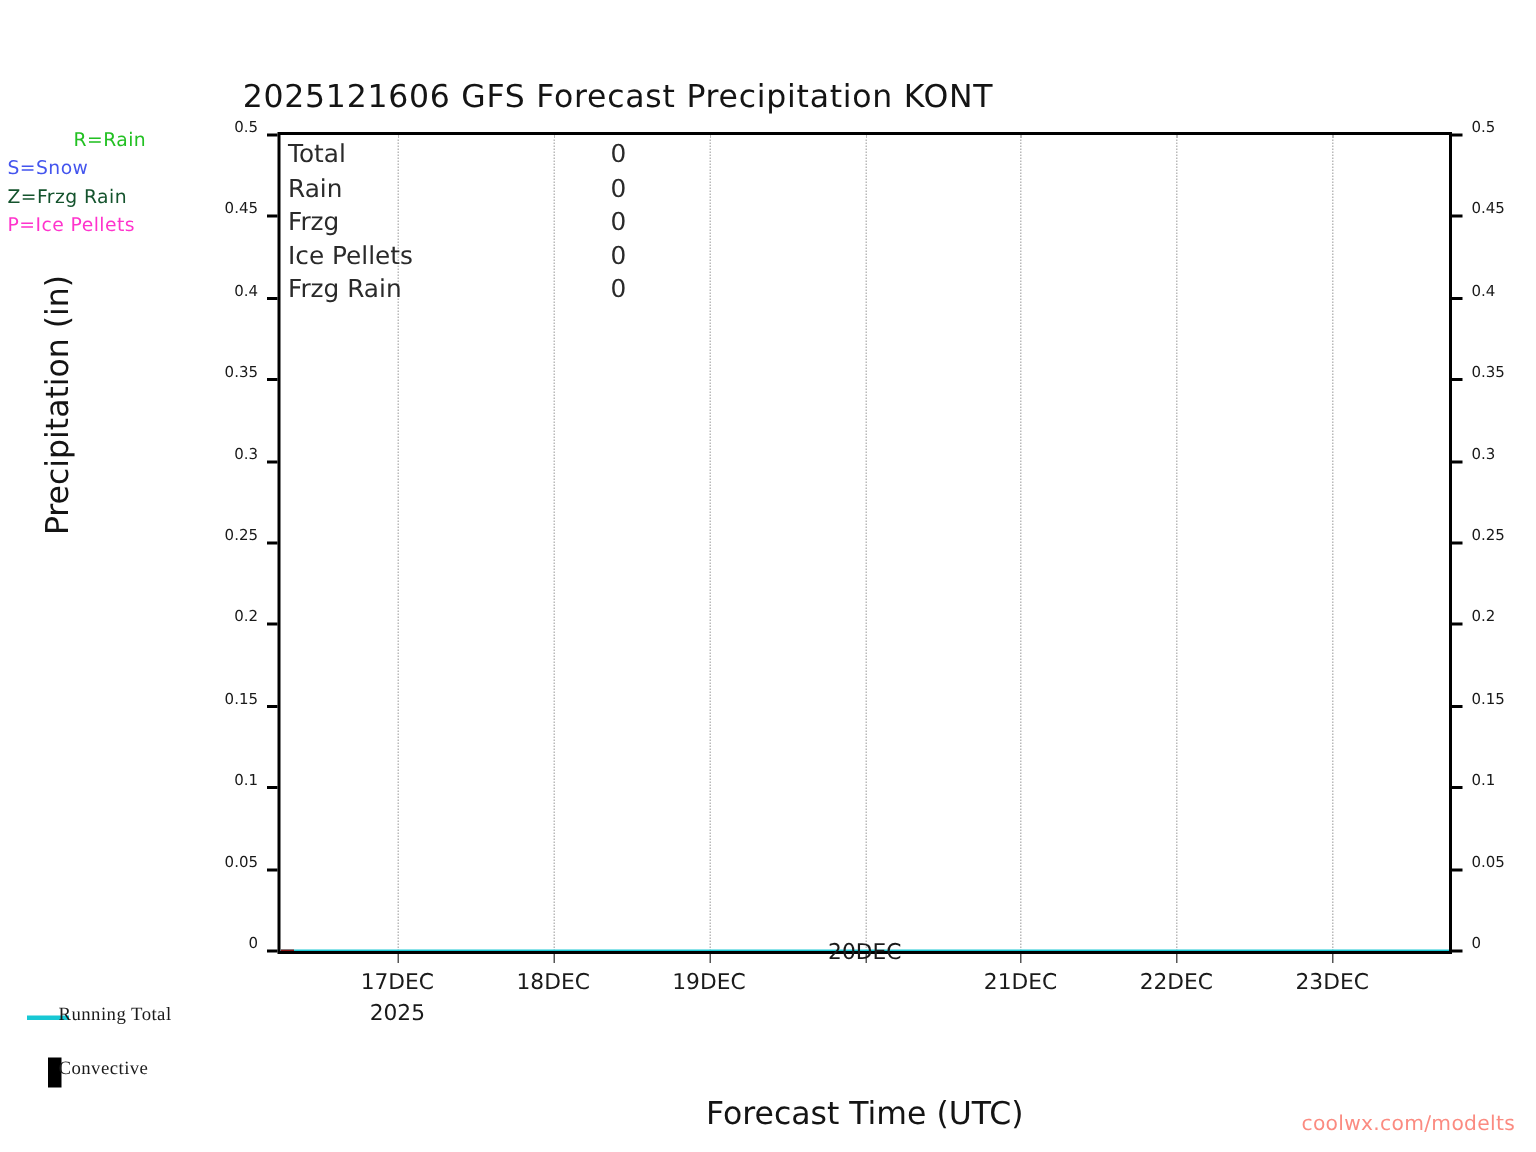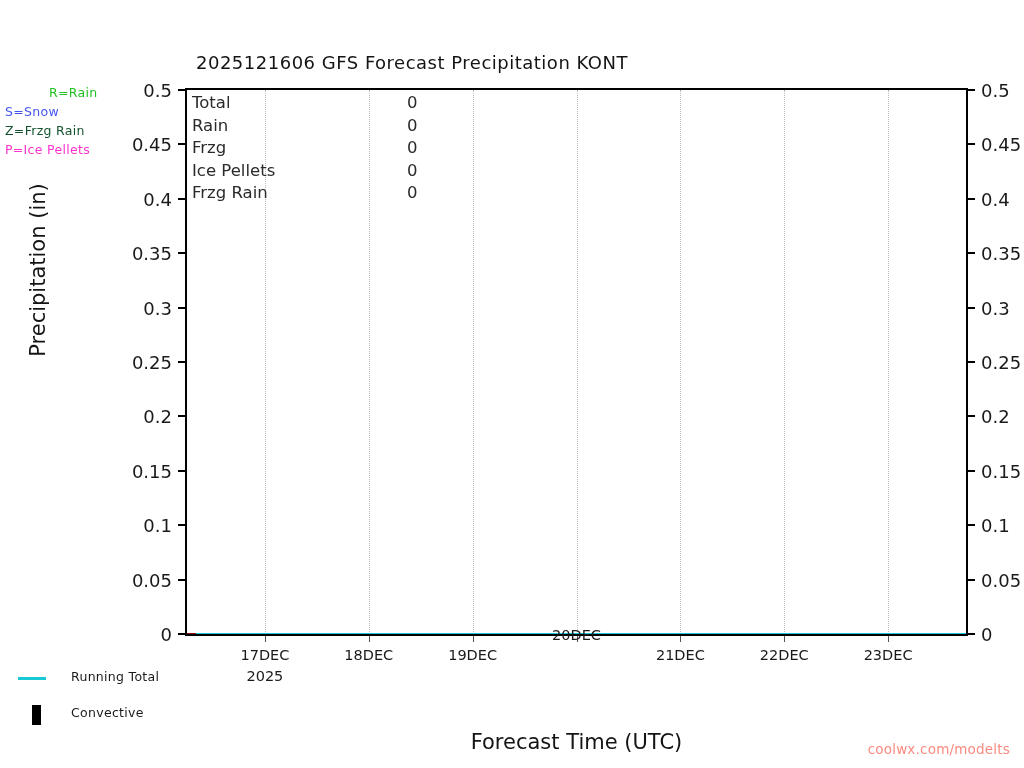--- a/index.html
+++ b/index.html
@@ -16,21 +16,21 @@
     color: #1a1a1a;
   }
 
   
   #chart-title {
     position: absolute;
     left: 0;
     top: 52px;
     width: 824px;
     text-align: center;
-    font-size: 18px;
+    font-size: 21px;
     letter-spacing: 0.5px;
     color: #141414;
     white-space: nowrap;
   }
 
   
   #precip-type-legend {
     position: absolute;
     left: 5px;
     top: 83px;
@@ -86,21 +86,21 @@
 
   
   .ytick-mark {
     position: absolute;
     width: 7px;
     height: 0;
     border-top: 2px solid #000;
   }
   .ytick-label {
     position: absolute;
-    font-size: 18px;
+    font-size: 10px;
     color: #1a1a1a;
     white-space: nowrap;
   }
   .ytick-label.left  { text-align: right; }
   .ytick-label.right { text-align: left; }
 
   .xtick-mark {
     position: absolute;
     width: 0;
     height: 6px;
@@ -201,24 +201,25 @@
   .legend-swatch-bar {
     position: absolute;
     left: 22px;
     top: 1px;
     width: 9px;
     height: 20px;
     background: #000000;
   }
   .legend-text {
     position: absolute;
-    left: 61px;
+    left: 29px;
     top: 1px;
     letter-spacing: 0.3px;
     white-space: nowrap;
+    font-family: Liberation Serif, serif;
   }
 
   
   #watermark {
     position: absolute;
     right: 14px;
     top: 741px;
     font-size: 13.5px;
     color: #fb8b81;
     letter-spacing: 0.2px;

